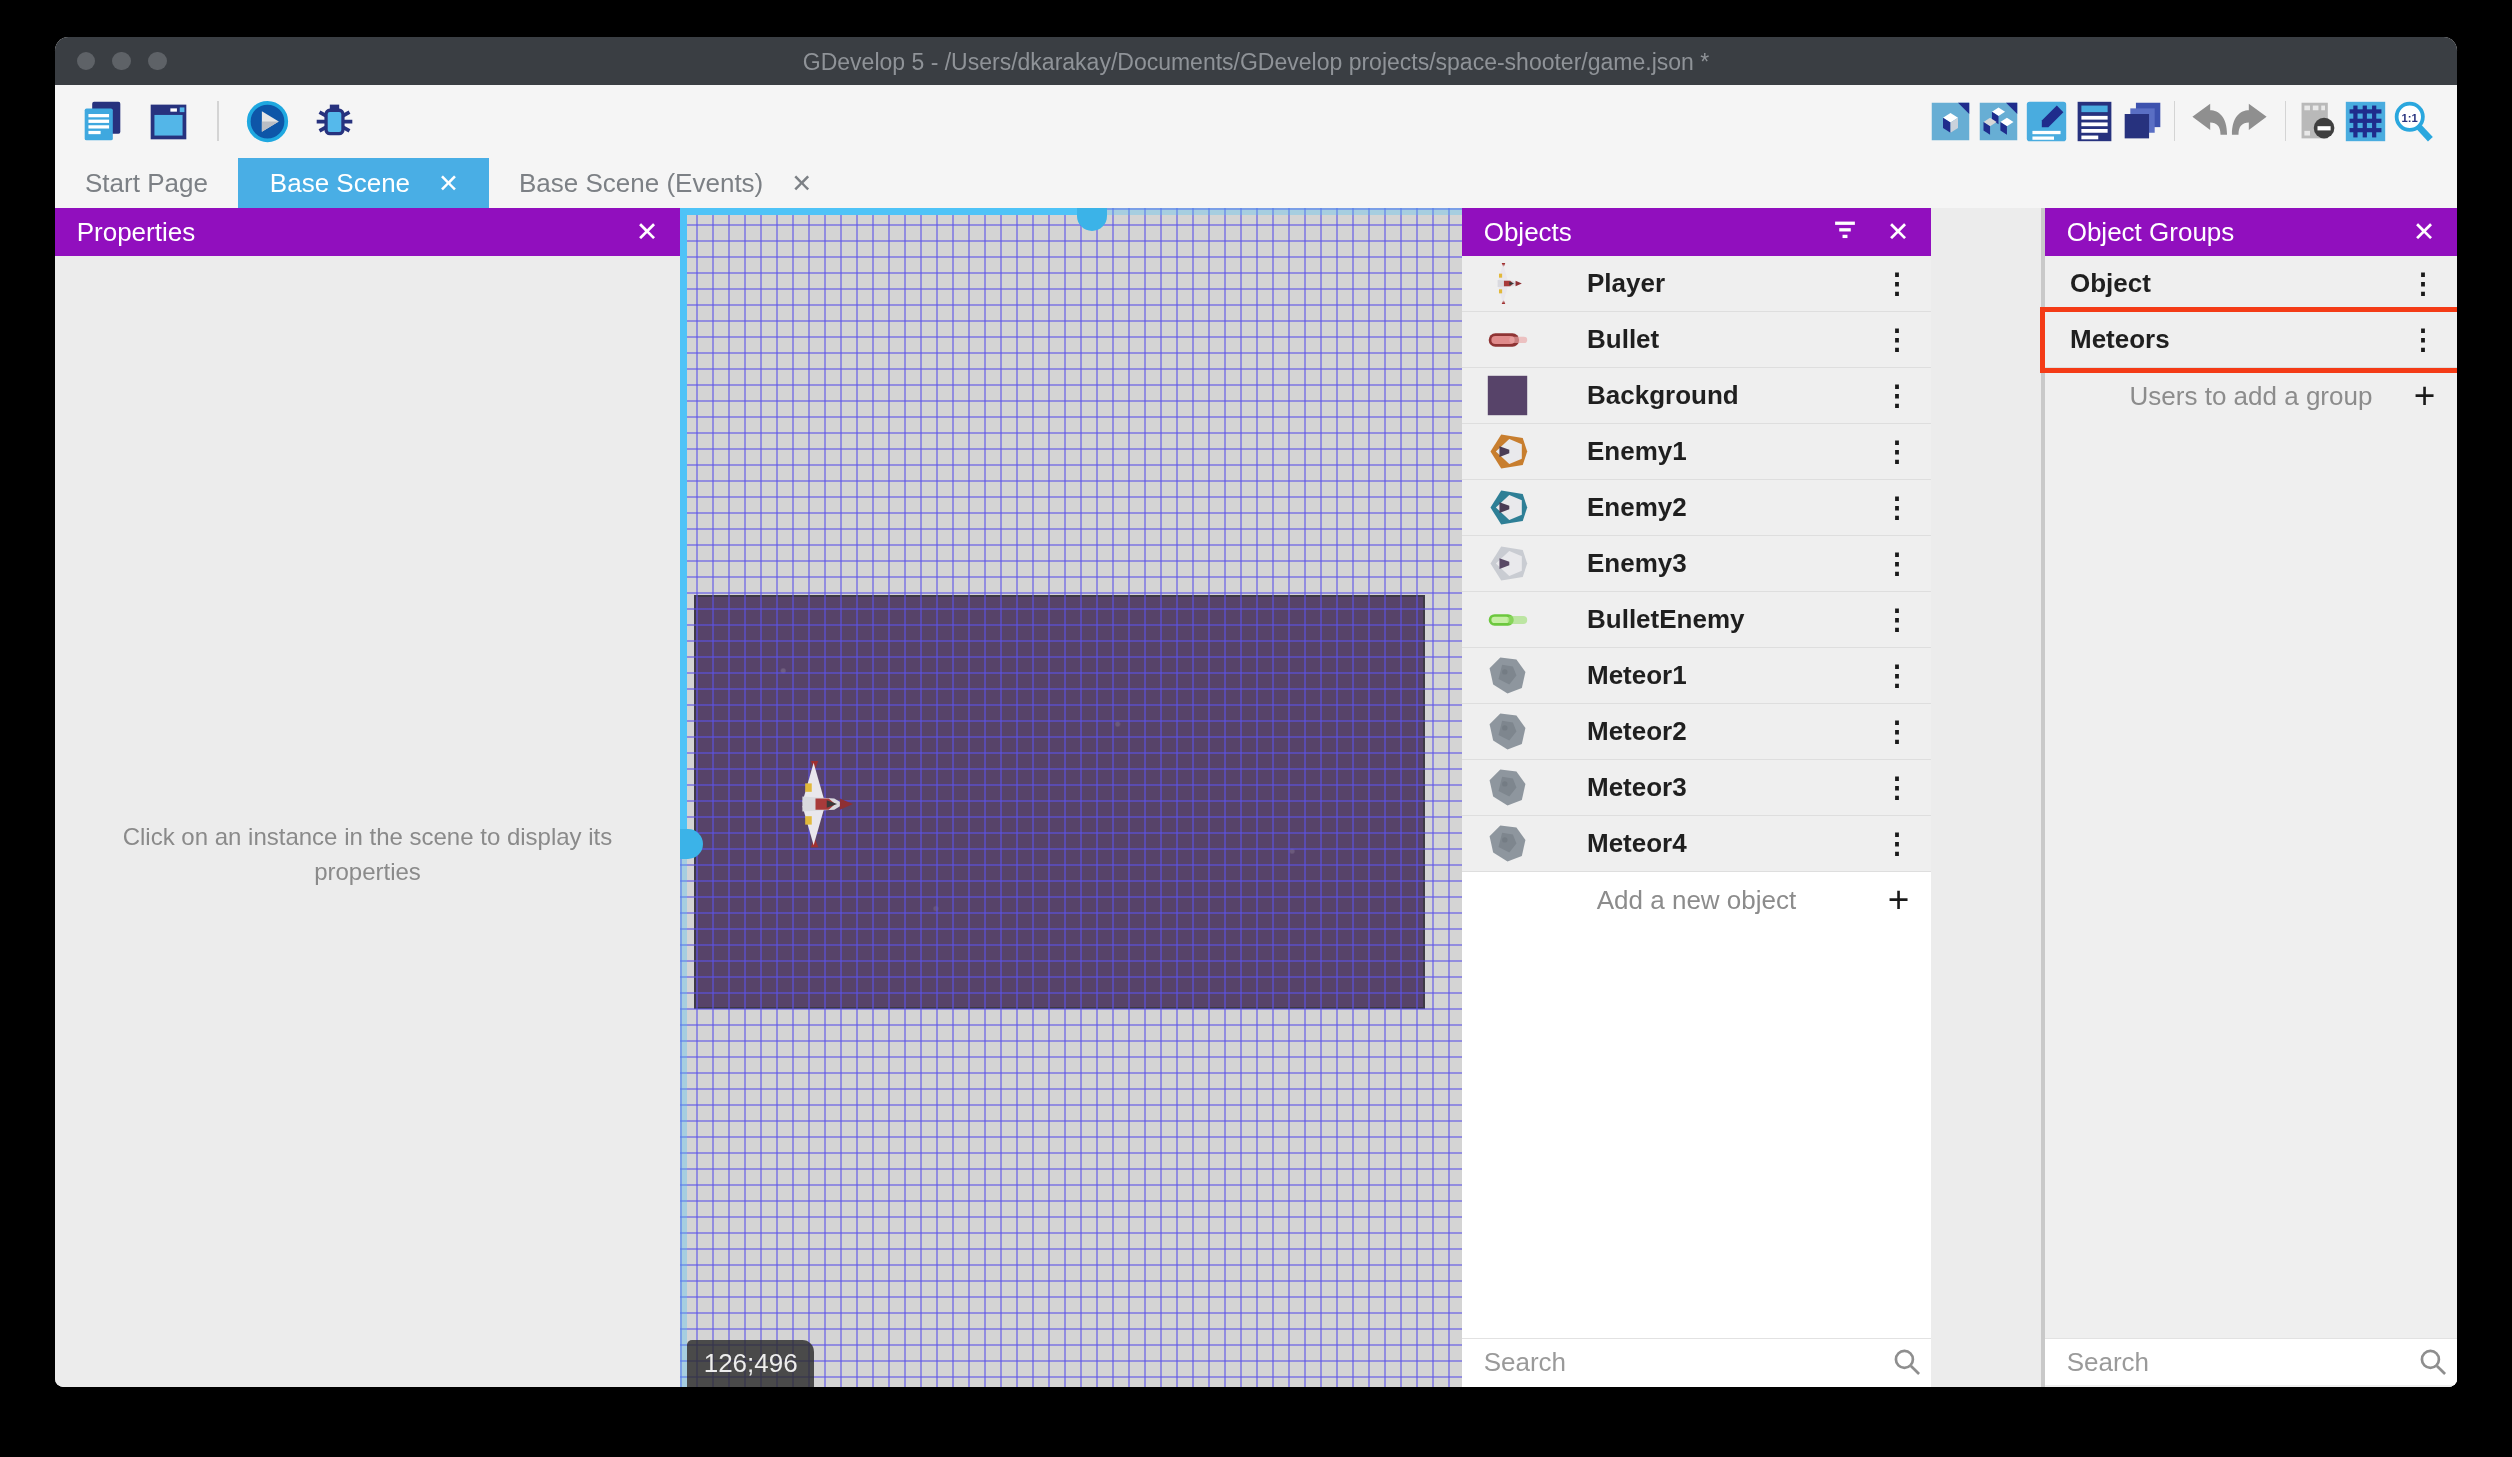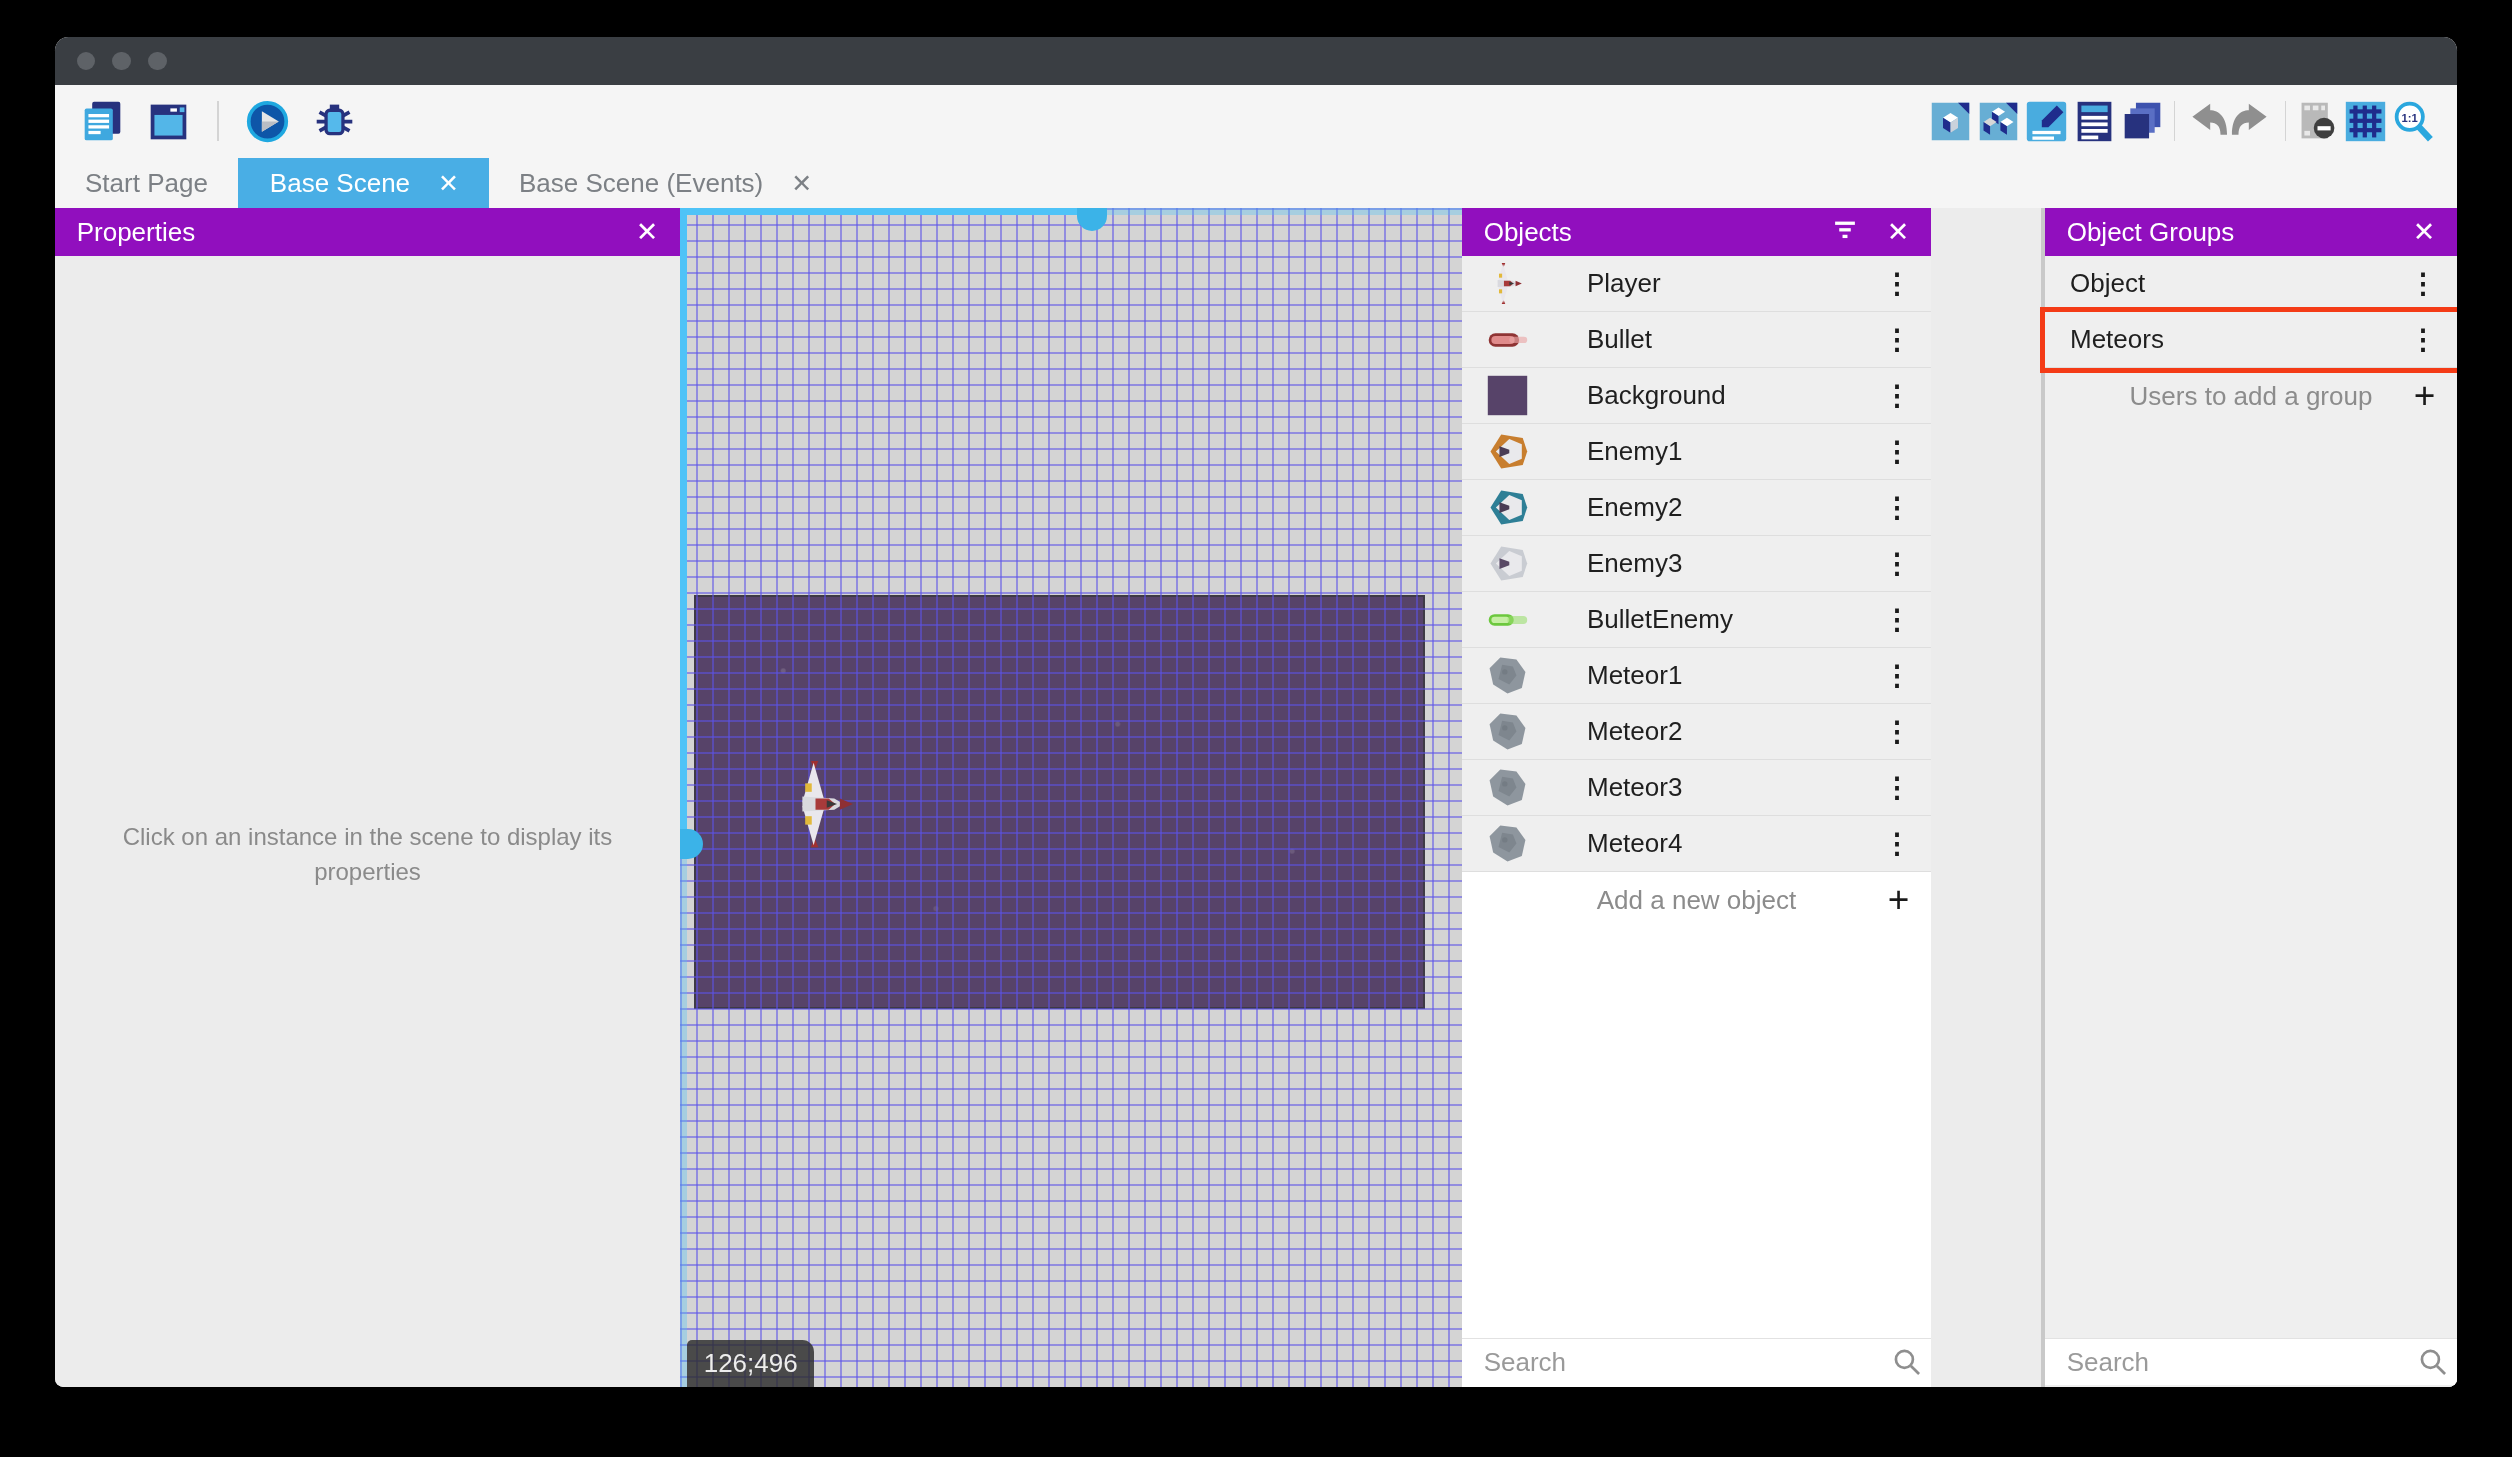--- a/index.html
+++ b/index.html
@@ -61,21 +61,21 @@
   .coords-tip{position:absolute;left:7px;bottom:0;background:rgba(44,44,44,.82);color:#EDEDED;
     font-size:26px;padding:7.5px 16.7px 8.3px 16.7px;border-radius:5px 11.7px 0 0;}
   
   .objects{position:absolute;left:1407px;top:0;width:469px;height:100%;background:#ffffff;padding-left:30px;}
   .vdivider{position:absolute;left:1986px;top:0;width:4.2px;height:100%;background:#C9C9C9;}
   .groups{position:absolute;left:1990px;top:0;width:412px;height:100%;background:#EFEFEF;}
   .list{position:absolute;left:0;top:48px;width:100%;}
   .row{position:relative;height:56px;display:flex;align-items:center;border-bottom:1.7px solid #DEDEDE;background:#EFEFEF;cursor:pointer;}
   .row .obj-icon{position:absolute;left:23px;width:45px;height:45px;display:flex;align-items:center;justify-content:center;}
   .row .obj-icon svg{width:43px;height:43px;}
-  .row .row-label{position:absolute;left:125px;font-size:26px;color:#1F1F1F;}
+  .row .row-label{position:absolute;left:125px;font-size:26px;color:#1F1F1F;font-weight:bold;}
   .groups .row .row-label{left:25px;}
   .row .kebab{position:absolute;right:11.7px;top:0;height:100%;display:flex;align-items:center;font-size:28px;color:#1A1A1A;
     letter-spacing:0;cursor:pointer;padding:0 8.3px;font-weight:bold;}
   .row.highlighted{outline:5.8px solid var(--highlight-red);outline-offset:0.8px;z-index:3;}
   .add-row{position:relative;height:56px;display:flex;align-items:center;justify-content:center;cursor:pointer;}
   .add-row .add-label{font-size:26px;color:#8C8C8C;}
   .add-row .plus{position:absolute;right:21.7px;font-size:37px;color:#1A1A1A;font-weight:400;cursor:pointer;}
   
   .searchbar{position:absolute;left:0;bottom:1.7px;width:100%;height:47px;background:#FFFFFF;border-top:1.7px solid #E2E2E2;
     display:flex;align-items:center;}
@@ -87,20 +87,21 @@
 <body>
 
 <div class="win">
 
   <div class="titlebar">
     <div class="lights">
       <div class="light"></div>
       <div class="light"></div>
       <div class="light"></div>
     </div>
+    <div class="title-text">GDevelop 5 - /Users/dkarakay/Documents/GDevelop projects/space-shooter/game.json *</div>
   </div>
 
   <div class="toolbar">
     <div class="tb-left" id="tb-left">
         <div class="tb-icon">
           <svg viewBox="0 0 48 48">
             <rect x="13" y="3" width="30" height="34" rx="2" fill="#27327E"></rect>
             <rect x="5" y="10" width="30" height="34" rx="2" fill="#3FA8DF"></rect>
             <rect x="9" y="16" width="22" height="3.5" fill="#fff"></rect>
             <rect x="9" y="22" width="22" height="3.5" fill="#fff"></rect>

